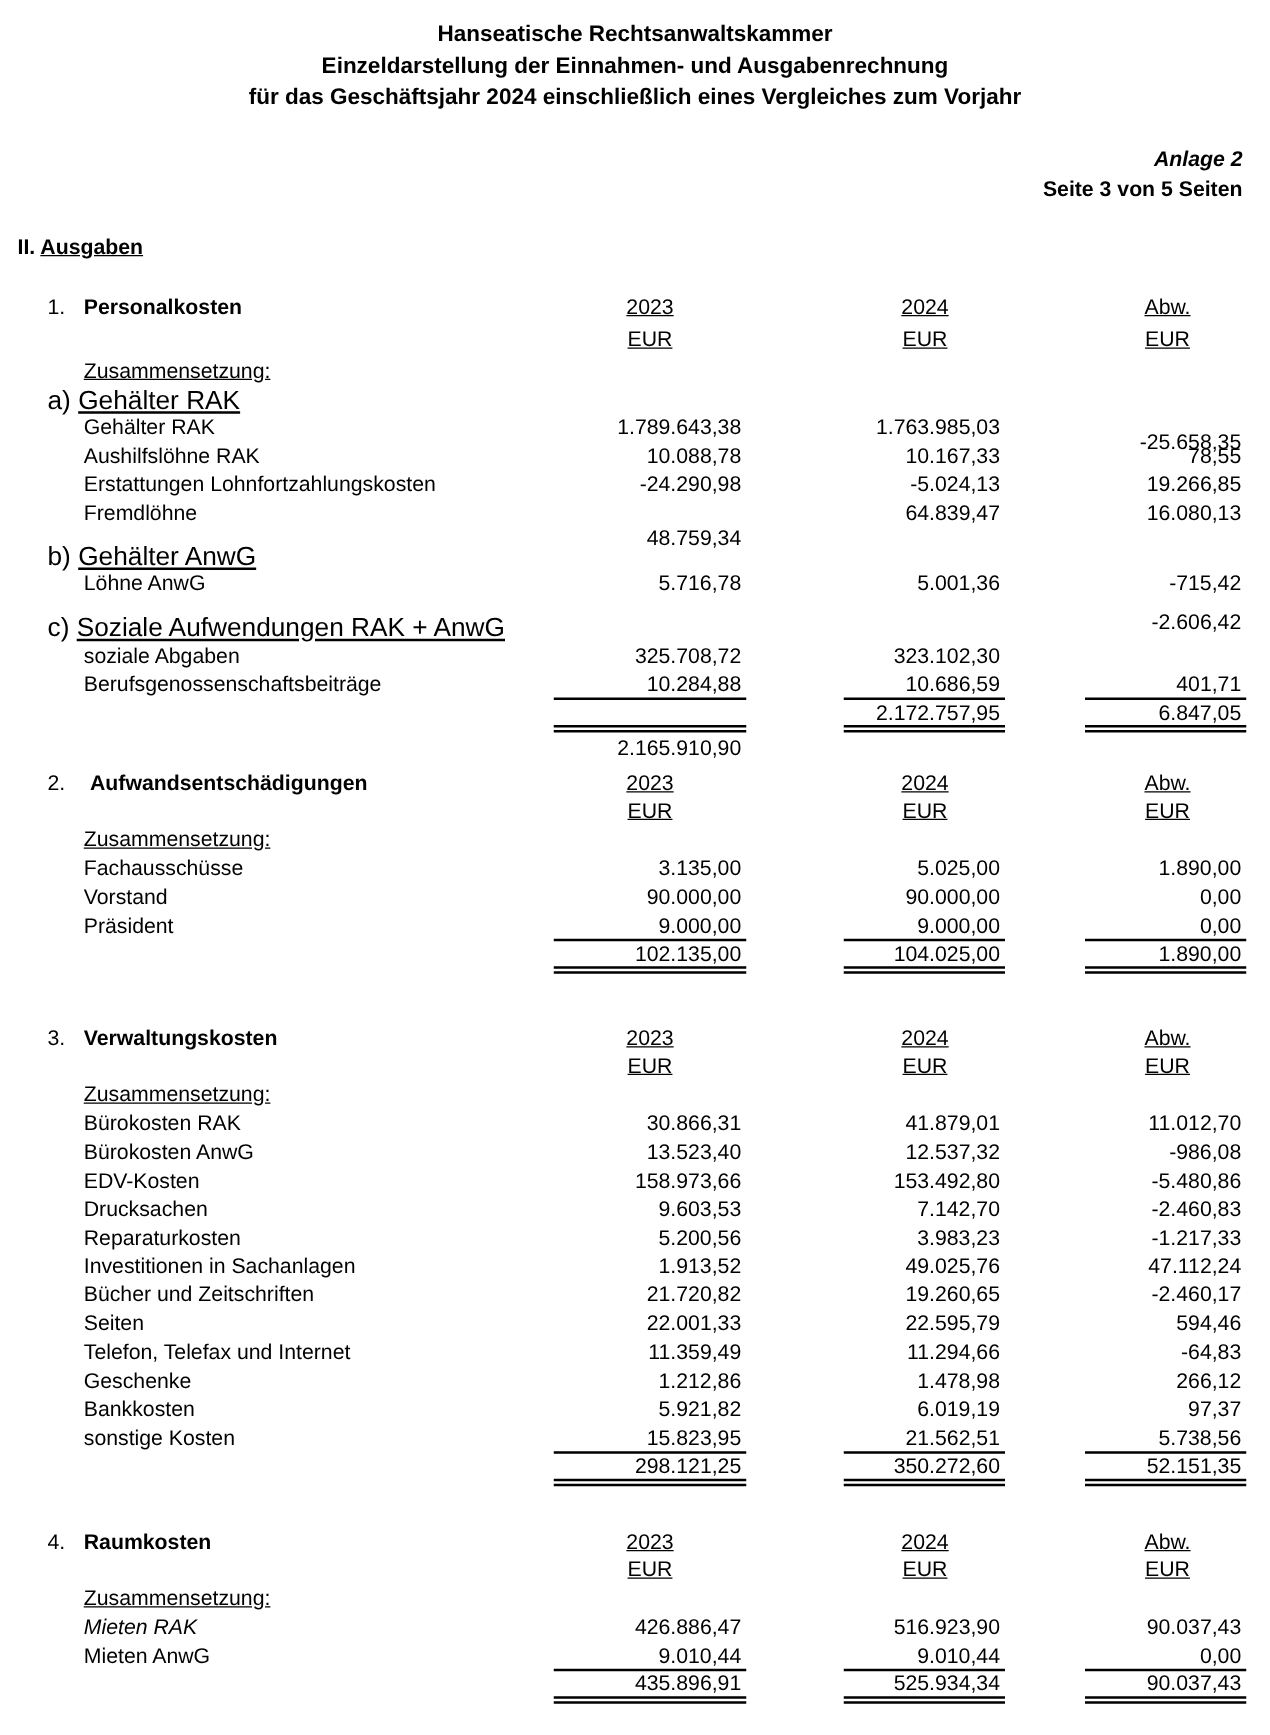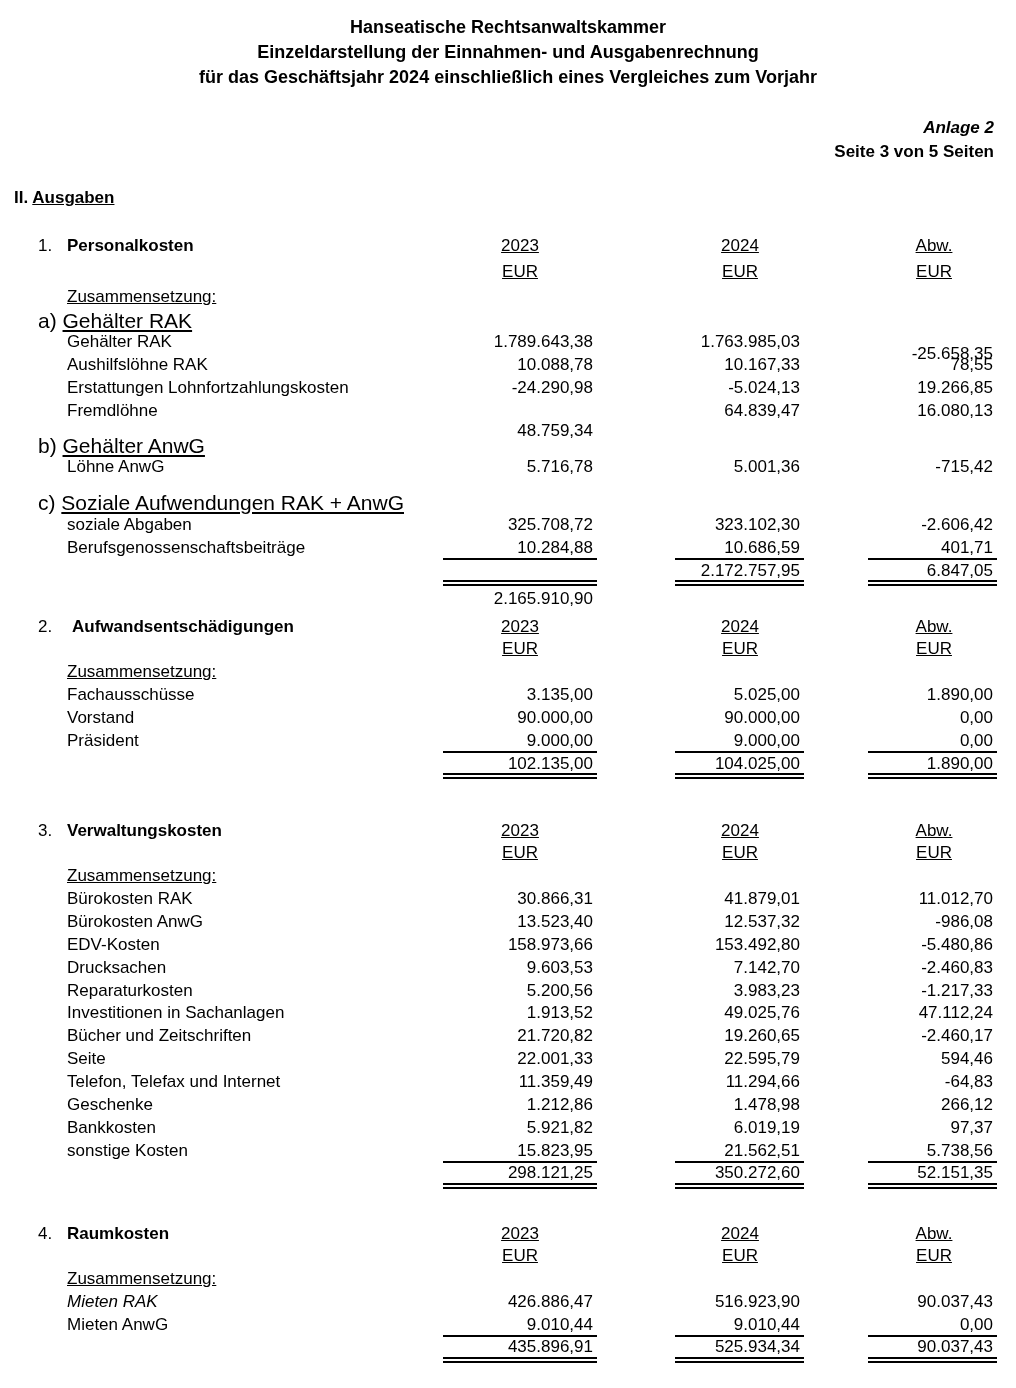--- a/index.html
+++ b/index.html
@@ -96,21 +96,21 @@
   </div>
 
   <div class="abs sub" style="top:491px;">
     <span>c)</span>
     <span class="u">Soziale Aufwendungen RAK + AnwG</span>
   </div>
   <div>
     <div class="abs lbl" style="top:515px;">soziale Abgaben</div>
     <div class="abs v v1" style="top:515px;">325.708,72</div>
     <div class="abs v v2" style="top:515px;">323.102,30</div>
-    <div class="abs v v3" style="top:515px;">-2.606,42</div>
+    <div class="abs v v3" style="top:488px;">-2.606,42</div>
   </div>
   <div>
     <div class="abs lbl" style="top:538px;">Berufsgenossenschaftsbeiträge</div>
     <div class="abs v v1" style="top:538px;">10.284,88</div>
     <div class="abs v v2" style="top:538px;">10.686,59</div>
     <div class="abs v v3" style="top:538px;">401,71</div>
   </div>
 
   <div class="line l1" style="top:558px;"></div>
   <div class="line l2" style="top:558px;"></div>
@@ -215,21 +215,21 @@
     <div class="abs v v2" style="top:1003px;">49.025,76</div>
     <div class="abs v v3" style="top:1003px;">47.112,24</div>
   </div>
   <div>
     <div class="abs lbl" style="top:1026px;">Bücher und Zeitschriften</div>
     <div class="abs v v1" style="top:1026px;">21.720,82</div>
     <div class="abs v v2" style="top:1026px;">19.260,65</div>
     <div class="abs v v3" style="top:1026px;">-2.460,17</div>
   </div>
   <div>
-    <div class="abs lbl" style="top:1049px;">Seite</div>
+    <div class="abs lbl" style="top:1049px;">Seiten</div>
     <div class="abs v v1" style="top:1049px;">22.001,33</div>
     <div class="abs v v2" style="top:1049px;">22.595,79</div>
     <div class="abs v v3" style="top:1049px;">594,46</div>
   </div>
   <div>
     <div class="abs lbl" style="top:1072px;">Telefon, Telefax und Internet</div>
     <div class="abs v v1" style="top:1072px;">11.359,49</div>
     <div class="abs v v2" style="top:1072px;">11.294,66</div>
     <div class="abs v v3" style="top:1072px;">-64,83</div>
   </div>

